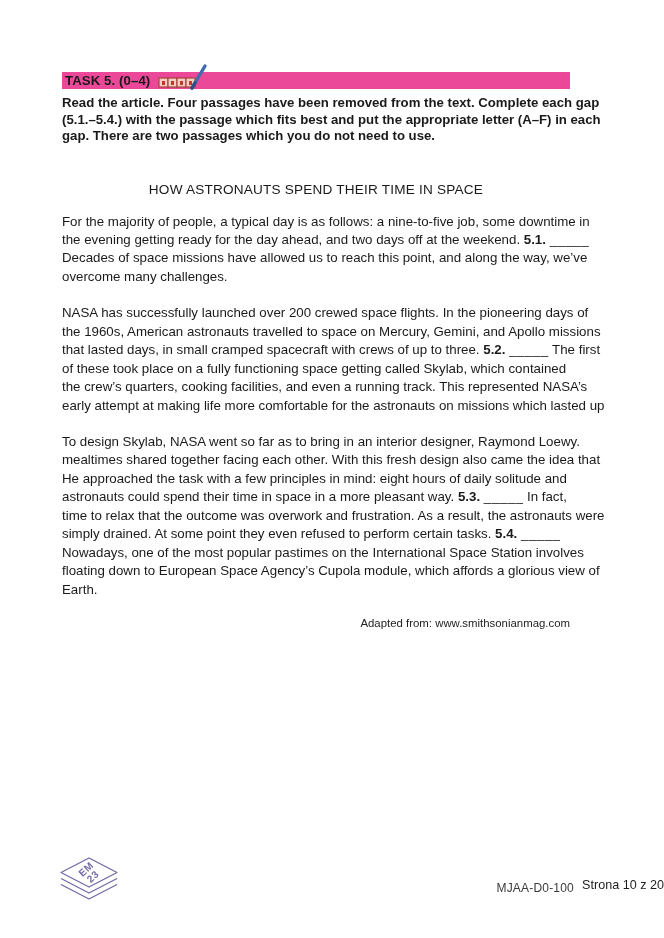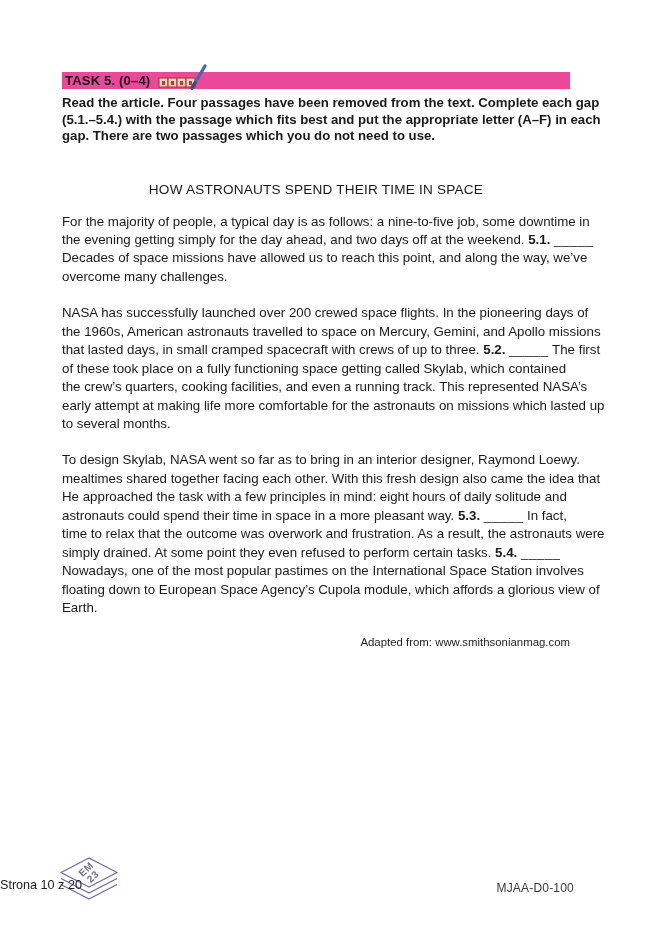--- a/index.html
+++ b/index.html
@@ -23,21 +23,21 @@
 
   .article-body{margin-top:16px;font-size:13.3px;}
   .para{margin-bottom:18px;}
   .tline{line-height:18.45px;white-space:nowrap;}
   .b{font-weight:bold;}
   .gap{letter-spacing:.5px;}
 
   .source{margin-top:8px;text-align:right;font-size:11.4px;color:#222;}
 
   .footer-logo{position:absolute;left:56px;top:854px;}
-  .page-label{position:absolute;left:0;top:878px;width:664px;text-align:left;
+  .page-label{position:absolute;left:0;top:878px;width:664px;text-align:right;
               font-size:12.6px;color:#1e1e1e;}
   .doc-code{position:absolute;right:90px;top:881px;font-size:12px;color:#3a3a3a;
             letter-spacing:.2px;}
 </style>
 </head>
 <body>
 
 <div class="page">
   <div class="content">
 
@@ -65,32 +65,31 @@
         <div class="iline">Read the article. Four passages have been removed from the text. Complete each gap</div>
         <div class="iline">(5.1.–5.4.) with the passage which fits best and put the appropriate letter (A–F) in each</div>
         <div class="iline">gap. There are two passages which you do not need to use.</div>
       </div>
 
     <div class="article-title">HOW ASTRONAUTS SPEND THEIR TIME IN SPACE</div>
 
     <div class="article-body">
         <div class="para">
           <div class="tline"><span>For the majority of people, a typical day is as follows: a nine-to-five job, some downtime in</span></div>
-          <div class="tline"><span>the evening getting simply for the day ahead, and two days off at the weekend. </span><span class="b">5.1.</span><span> </span><span class="gap">_____</span></div>
+          <div class="tline"><span>the evening getting ready for the day ahead, and two days off at the weekend. </span><span class="b">5.1.</span><span> </span><span class="gap">_____</span></div>
           <div class="tline"><span>Decades of space missions have allowed us to reach this point, and along the way, we’ve</span></div>
           <div class="tline"><span>overcome many challenges.</span></div>
         </div>
         <div class="para">
           <div class="tline"><span>NASA has successfully launched over 200 crewed space flights. In the pioneering days of</span></div>
           <div class="tline"><span>the 1960s, American astronauts travelled to space on Mercury, Gemini, and Apollo missions</span></div>
           <div class="tline"><span>that lasted days, in small cramped spacecraft with crews of up to three. </span><span class="b">5.2.</span><span> </span><span class="gap">_____</span><span> The first</span></div>
           <div class="tline"><span>of these took place on a fully functioning space getting called Skylab, which contained</span></div>
           <div class="tline"><span>the crew’s quarters, cooking facilities, and even a running track. This represented NASA’s</span></div>
           <div class="tline"><span>early attempt at making life more comfortable for the astronauts on missions which lasted up</span></div>
-          <div class="tline"><span>to several months.</span></div>
         </div>
         <div class="para">
           <div class="tline"><span>To design Skylab, NASA went so far as to bring in an interior designer, Raymond Loewy.</span></div>
           <div class="tline"><span>mealtimes shared together facing each other. With this fresh design also came the idea that</span></div>
           <div class="tline"><span>He approached the task with a few principles in mind: eight hours of daily solitude and</span></div>
           <div class="tline"><span>astronauts could spend their time in space in a more pleasant way. </span><span class="b">5.3.</span><span> </span><span class="gap">_____</span><span> In fact,</span></div>
           <div class="tline"><span>time to relax that the outcome was overwork and frustration. As a result, the astronauts were</span></div>
           <div class="tline"><span>simply drained. At some point they even refused to perform certain tasks. </span><span class="b">5.4.</span><span> </span><span class="gap">_____</span></div>
           <div class="tline"><span>Nowadays, one of the most popular pastimes on the International Space Station involves</span></div>
           <div class="tline"><span>floating down to European Space Agency’s Cupola module, which affords a glorious view of</span></div>

